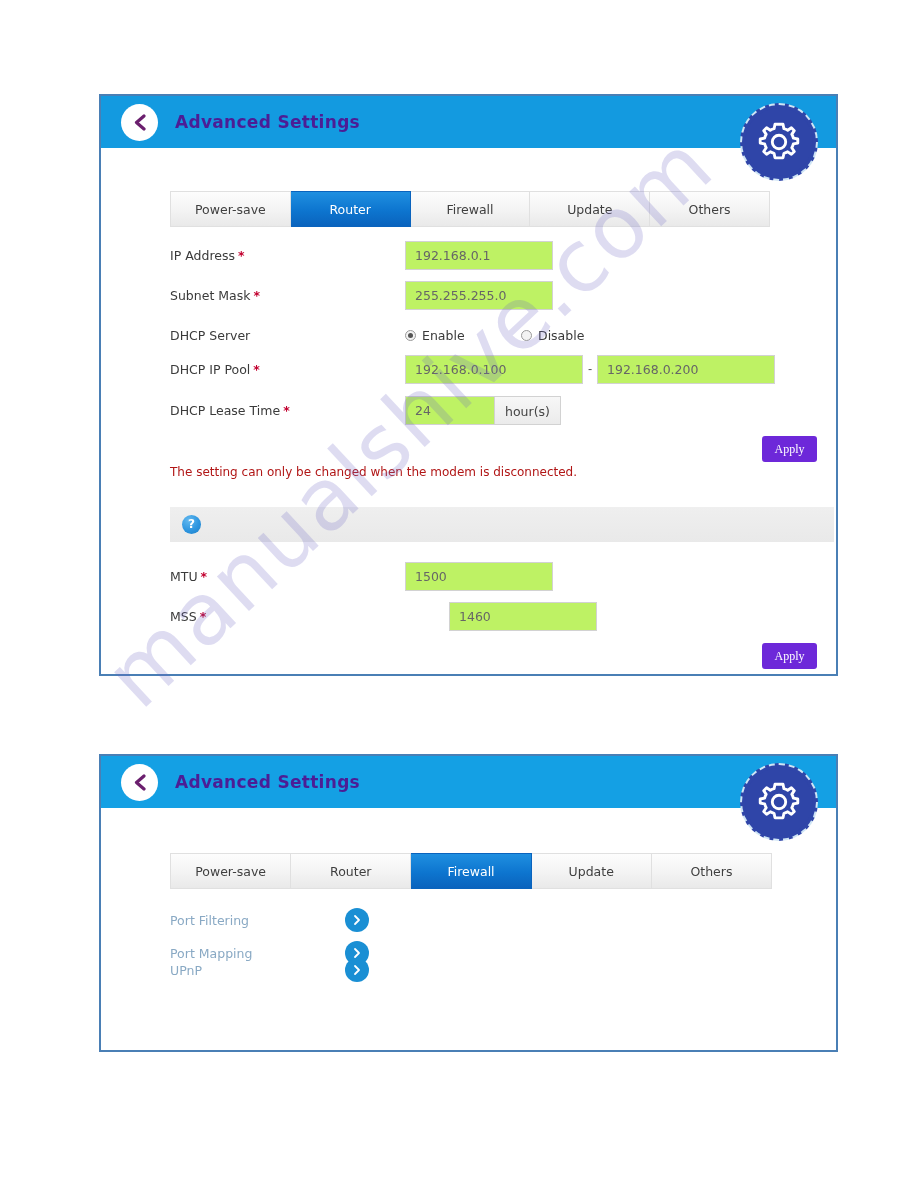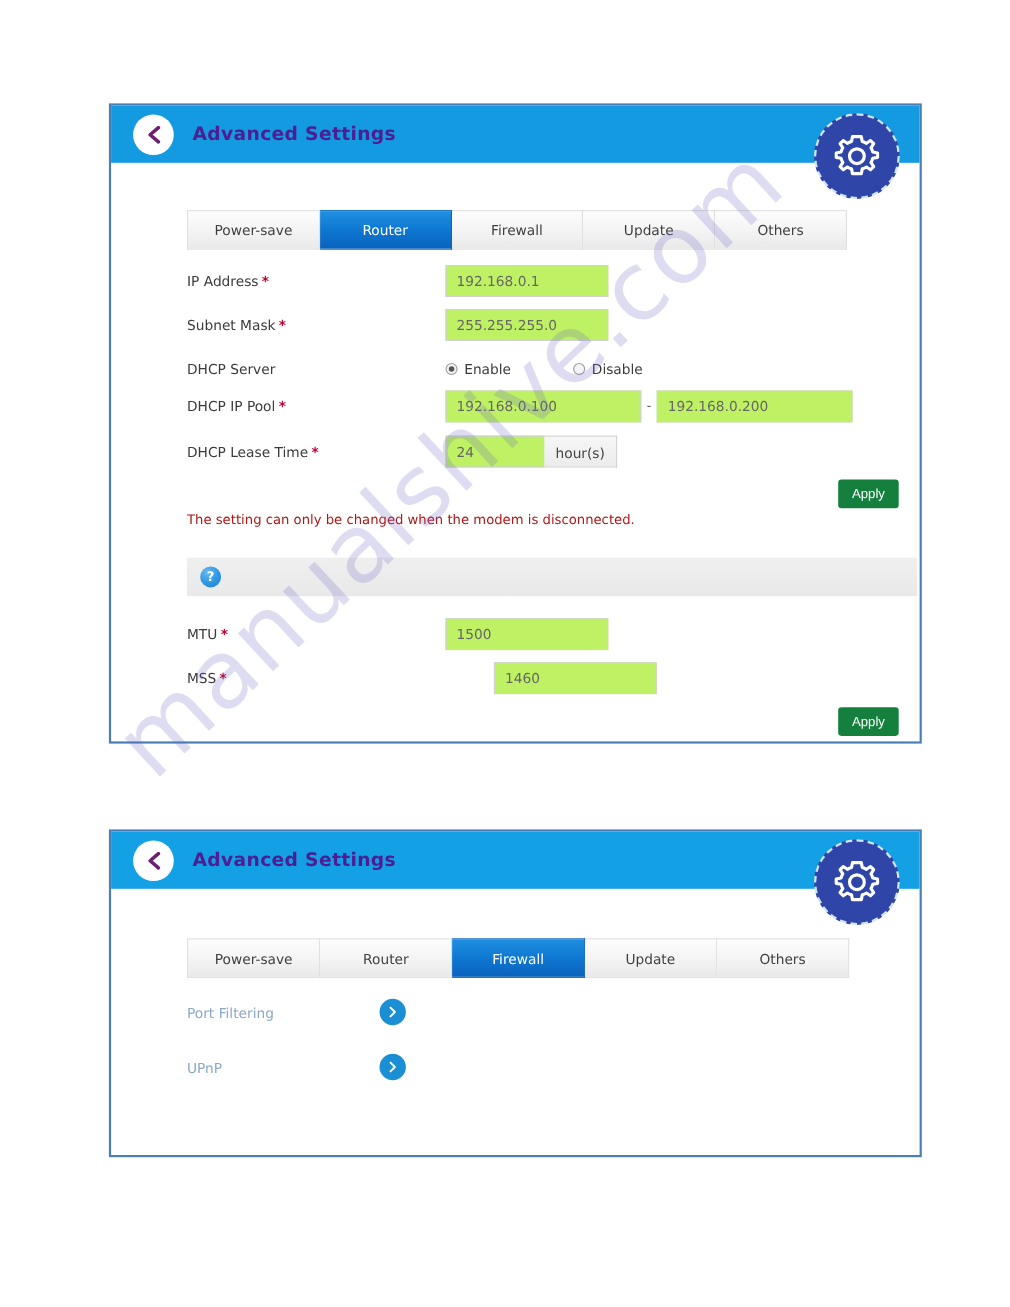--- a/index.html
+++ b/index.html
@@ -239,26 +239,26 @@
     background: #555555;
   }
 
   
   .apply-btn {
     position: absolute;
     width: 55px;
     height: 26px;
     line-height: 26px;
     text-align: center;
-    background: #15803d;
+    background: #6d28d9;
     color: #ffffff;
     font-size: 12px;
     border-radius: 3px;
     cursor: pointer;
-    font-family: Liberation Sans, sans-serif;
+    font-family: Liberation Serif, serif;
     border: none;
     padding: 0;
   }
 
   
   .notice {
     position: absolute;
     left: 69px;
     font-size: 12px;
     color: #b11616;
@@ -441,20 +441,28 @@
 
   <div class="fw-row" style="top:150px;">
     <div class="fw-label">Port Filtering</div>
     <div class="fw-arrow">
       <svg width="10" height="12" viewBox="0 0 10 12" aria-hidden="true">
         <path d="M3 2 L7 6 L3 10" fill="none" stroke="#ffffff" stroke-width="1.8" stroke-linecap="round" stroke-linejoin="round"></path>
       </svg>
     </div>
   </div>
 
+  <div class="fw-row" style="top:183px;">
+    <div class="fw-label">Port Mapping</div>
+    <div class="fw-arrow">
+      <svg width="10" height="12" viewBox="0 0 10 12" aria-hidden="true">
+        <path d="M3 2 L7 6 L3 10" fill="none" stroke="#ffffff" stroke-width="1.8" stroke-linecap="round" stroke-linejoin="round"></path>
+      </svg>
+    </div>
+  </div>
 
   <div class="fw-row" style="top:200px;">
     <div class="fw-label">UPnP</div>
     <div class="fw-arrow">
       <svg width="10" height="12" viewBox="0 0 10 12" aria-hidden="true">
         <path d="M3 2 L7 6 L3 10" fill="none" stroke="#ffffff" stroke-width="1.8" stroke-linecap="round" stroke-linejoin="round"></path>
       </svg>
     </div>
   </div>
 

